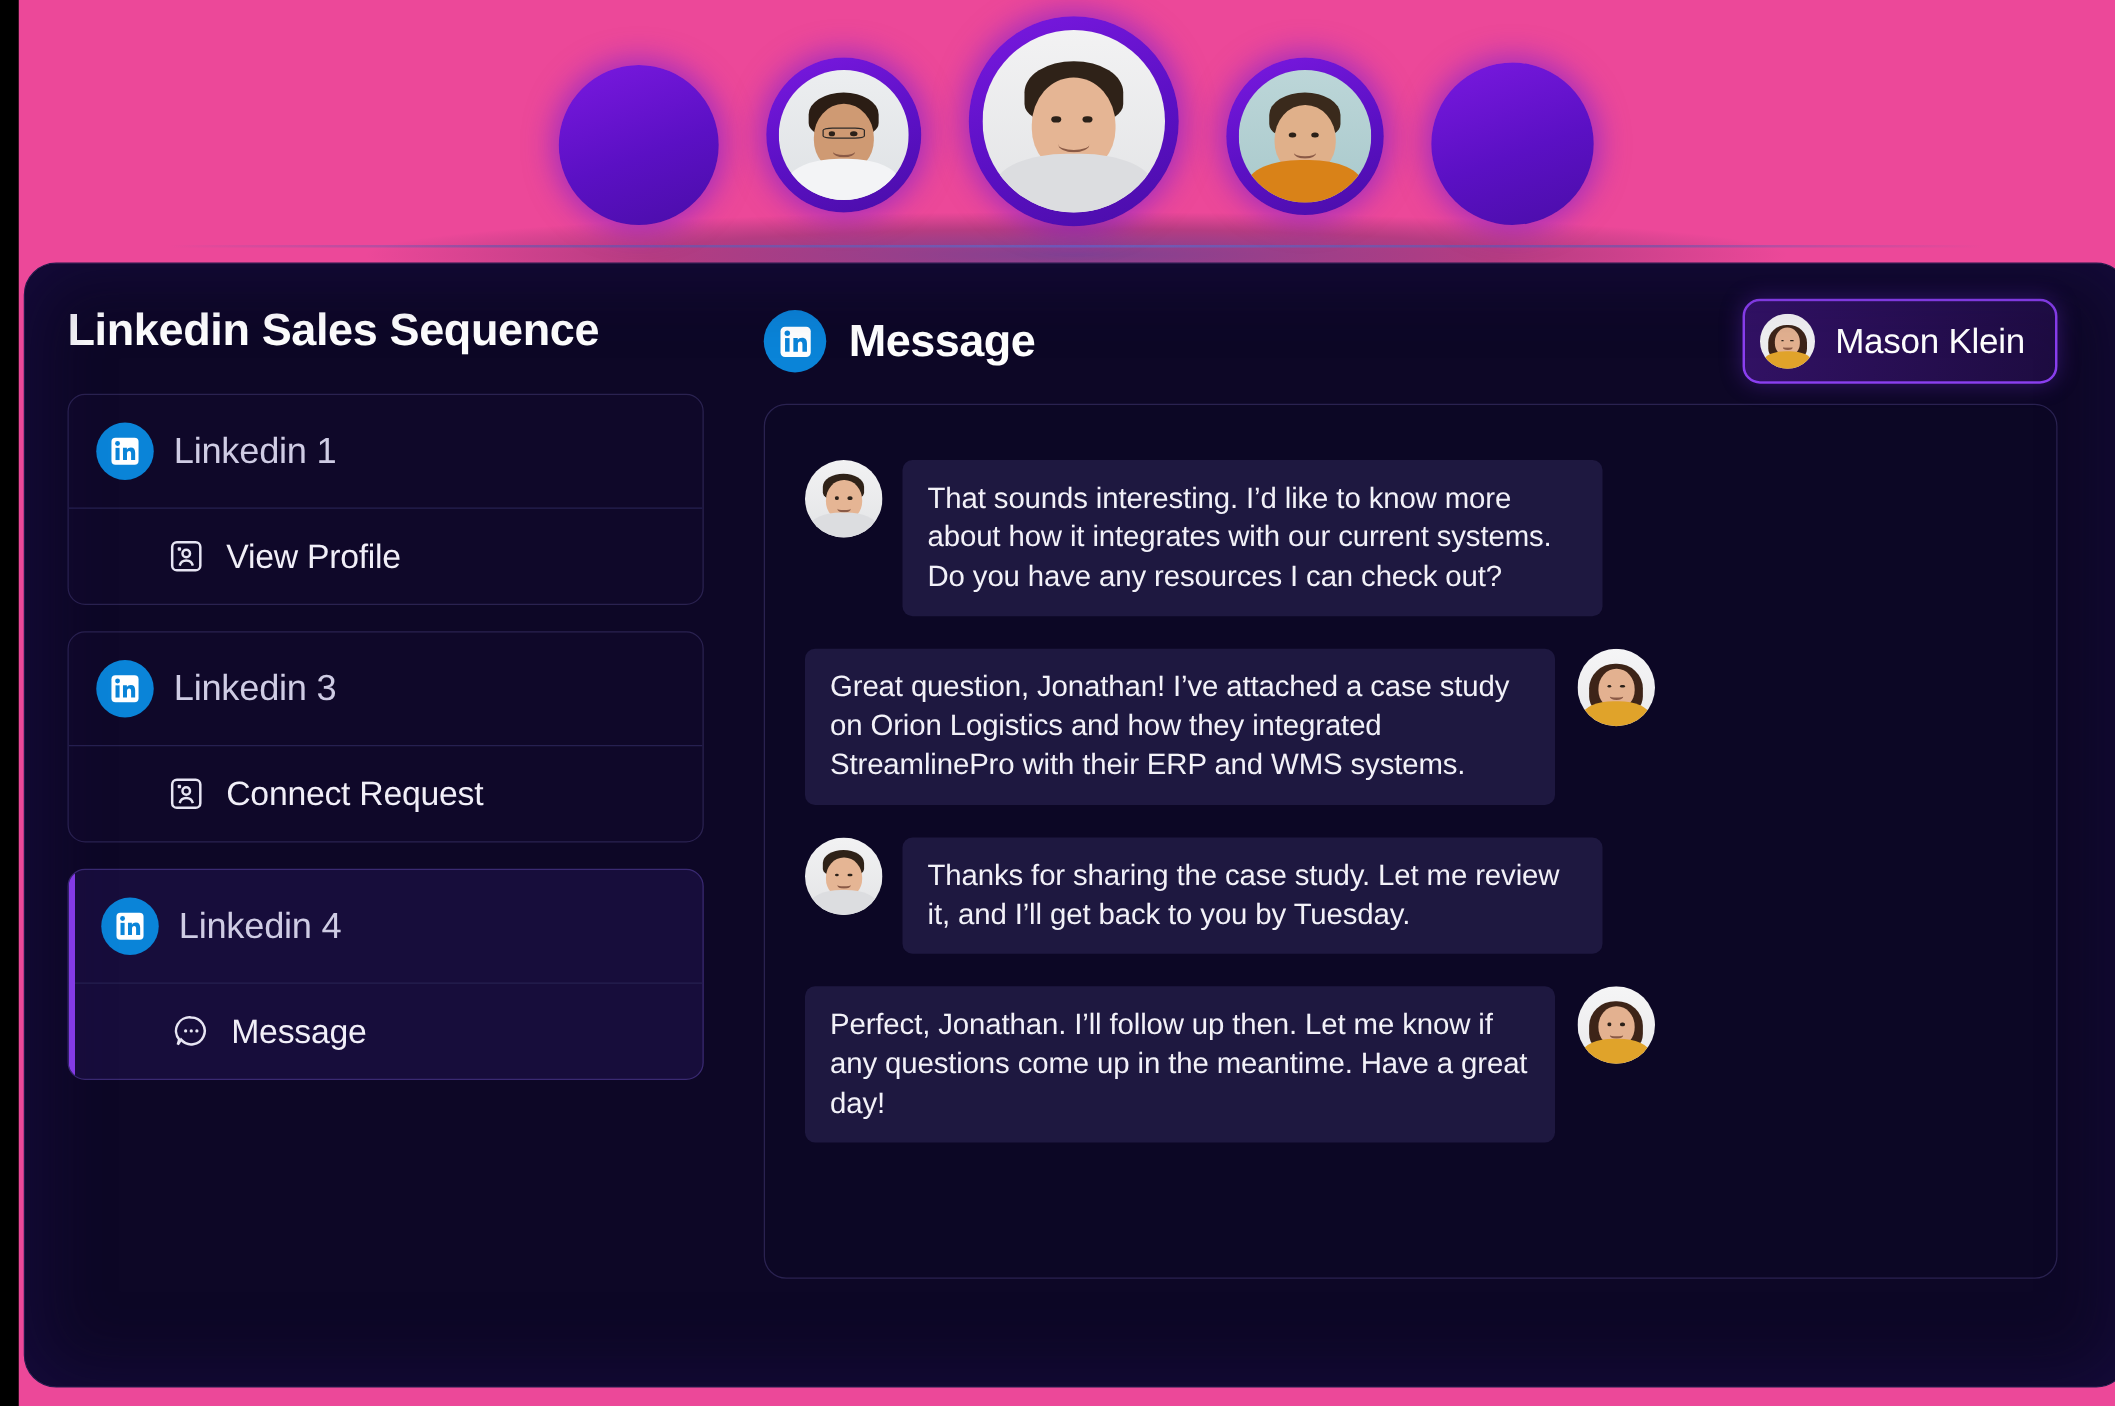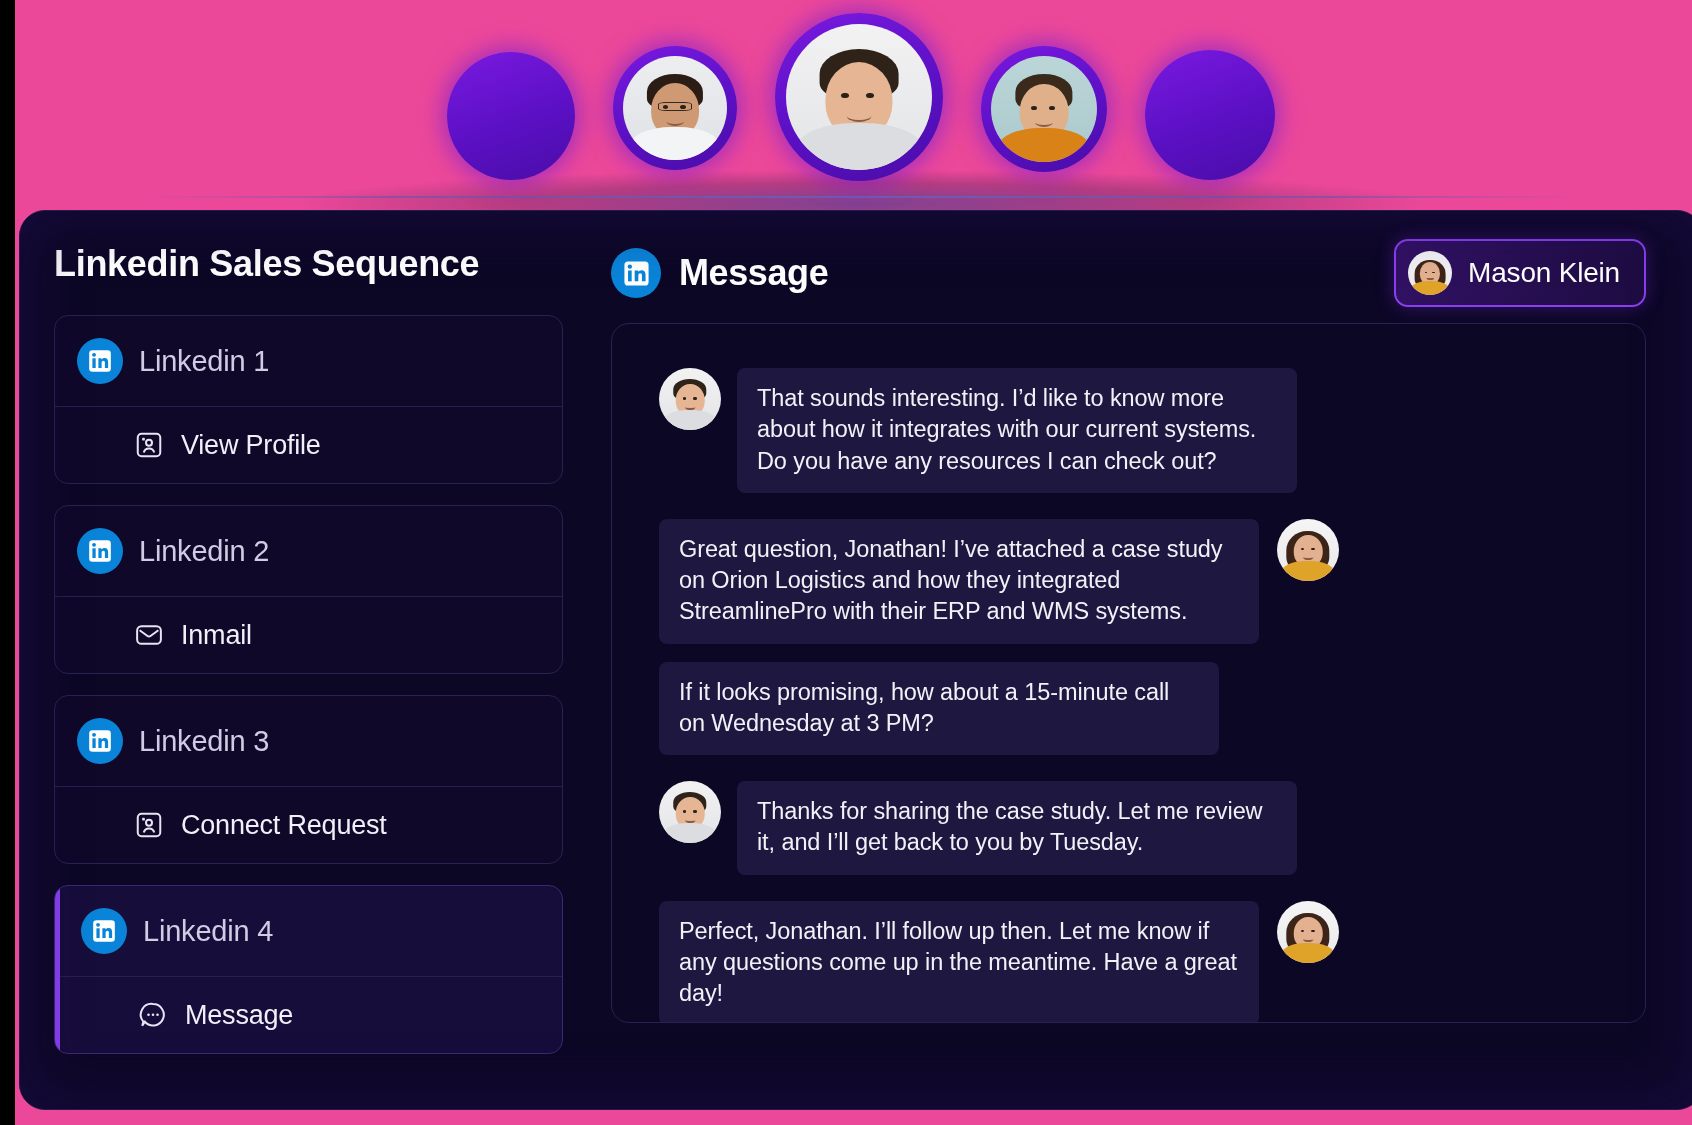--- a/index.html
+++ b/index.html
@@ -295,21 +295,21 @@
     font-size: 28px;
     color: #ffffff;
     letter-spacing: -0.2px;
     white-space: nowrap;
   }
 
   .chat-box {
     border: 1px solid #2a2250;
     border-radius: 18px;
     height: 700px;
-    padding: 44px 48px 0 47px;
+    padding: 44px 48px 0 32px;
     overflow: hidden;
     background: rgba(12,7,36,0.5);
   }
 
   .msg-row {
     display: flex;
     align-items: flex-start;
     margin-bottom: 26px;
   }
   .msg-row.out { justify-content: flex-start; }
@@ -450,43 +450,20 @@
                 <rect x="3" y="3" width="18" height="18" rx="3"></rect>
                 <circle cx="12" cy="10.2" r="2.4"></circle>
                 <path d="M7.8 18c.5-2.1 2.2-3.3 4.2-3.3s3.7 1.2 4.2 3.3"></path>
                 <path d="M7.6 6.2v2.2M6.5 7.3h2.2"></path>
               </svg>
             </span>
             <span class="act-label">View Profile</span>
           </div>
         </div>
 
-        <div class="step-card">
-          <div class="step-head">
-            <span class="li-badge">
-              <svg width="26" height="26" viewBox="0 0 24 24" aria-hidden="true">
-                <rect x="2" y="2" width="20" height="20" rx="3" fill="#ffffff"></rect>
-                <rect x="5" y="9.5" width="3" height="9" fill="#0a84d8"></rect>
-                <circle cx="6.5" cy="6.3" r="1.8" fill="#0a84d8"></circle>
-                <path d="M10.5 9.5h2.9v1.3c.5-.9 1.6-1.5 2.9-1.5 2.2 0 3.2 1.4 3.2 3.8v5.4h-3v-4.8c0-1.2-.4-1.9-1.4-1.9-1 0-1.6.7-1.6 1.9v4.8h-3z" fill="#0a84d8"></path>
-              </svg>
-            </span>
-            <span class="step-name">Linkedin 2</span>
-          </div>
-          <div class="step-div"></div>
-          <div class="step-action">
-            <span class="act-icon">
-              <svg width="30" height="30" viewBox="0 0 24 24" fill="none" stroke="currentColor" stroke-width="1.6">
-                <rect x="2.5" y="5" width="19" height="14" rx="3.5"></rect>
-                <path d="M4.5 8.2l6.3 4.6c.7.5 1.7.5 2.4 0l6.3-4.6"></path>
-              </svg>
-            </span>
-            <span class="act-label">Inmail</span>
-          </div>
-        </div>
 
         <div class="step-card">
           <div class="step-head">
             <span class="li-badge">
               <svg width="26" height="26" viewBox="0 0 24 24" aria-hidden="true">
                 <rect x="2" y="2" width="20" height="20" rx="3" fill="#ffffff"></rect>
                 <rect x="5" y="9.5" width="3" height="9" fill="#0a84d8"></rect>
                 <circle cx="6.5" cy="6.3" r="1.8" fill="#0a84d8"></circle>
                 <path d="M10.5 9.5h2.9v1.3c.5-.9 1.6-1.5 2.9-1.5 2.2 0 3.2 1.4 3.2 3.8v5.4h-3v-4.8c0-1.2-.4-1.9-1.4-1.9-1 0-1.6.7-1.6 1.9v4.8h-3z" fill="#0a84d8"></path>
               </svg>
@@ -590,24 +567,20 @@
                   <span class="hair-long"></span>
                   <span class="head"></span>
                 <span class="eye l"></span>
                   <span class="eye r"></span>
                   <span class="smile"></span>
                   <span class="body"></span>
               </span>
             </span>
           </div>
 
-          <div class="msg-row out stack">
-            <div class="bubble">If it looks promising, how about a 15-minute call on Wednesday at 3 PM?</div>
-            <span class="spacer-av"></span>
-          </div>
 
           <div class="msg-row in">
             <span class="msg-av">
               <span class="face p-man">
                 <span class="bg"></span>
                   <span class="hair"></span>
                   <span class="head"></span>
                 <span class="eye l"></span>
                   <span class="eye r"></span>
                   <span class="smile"></span>

